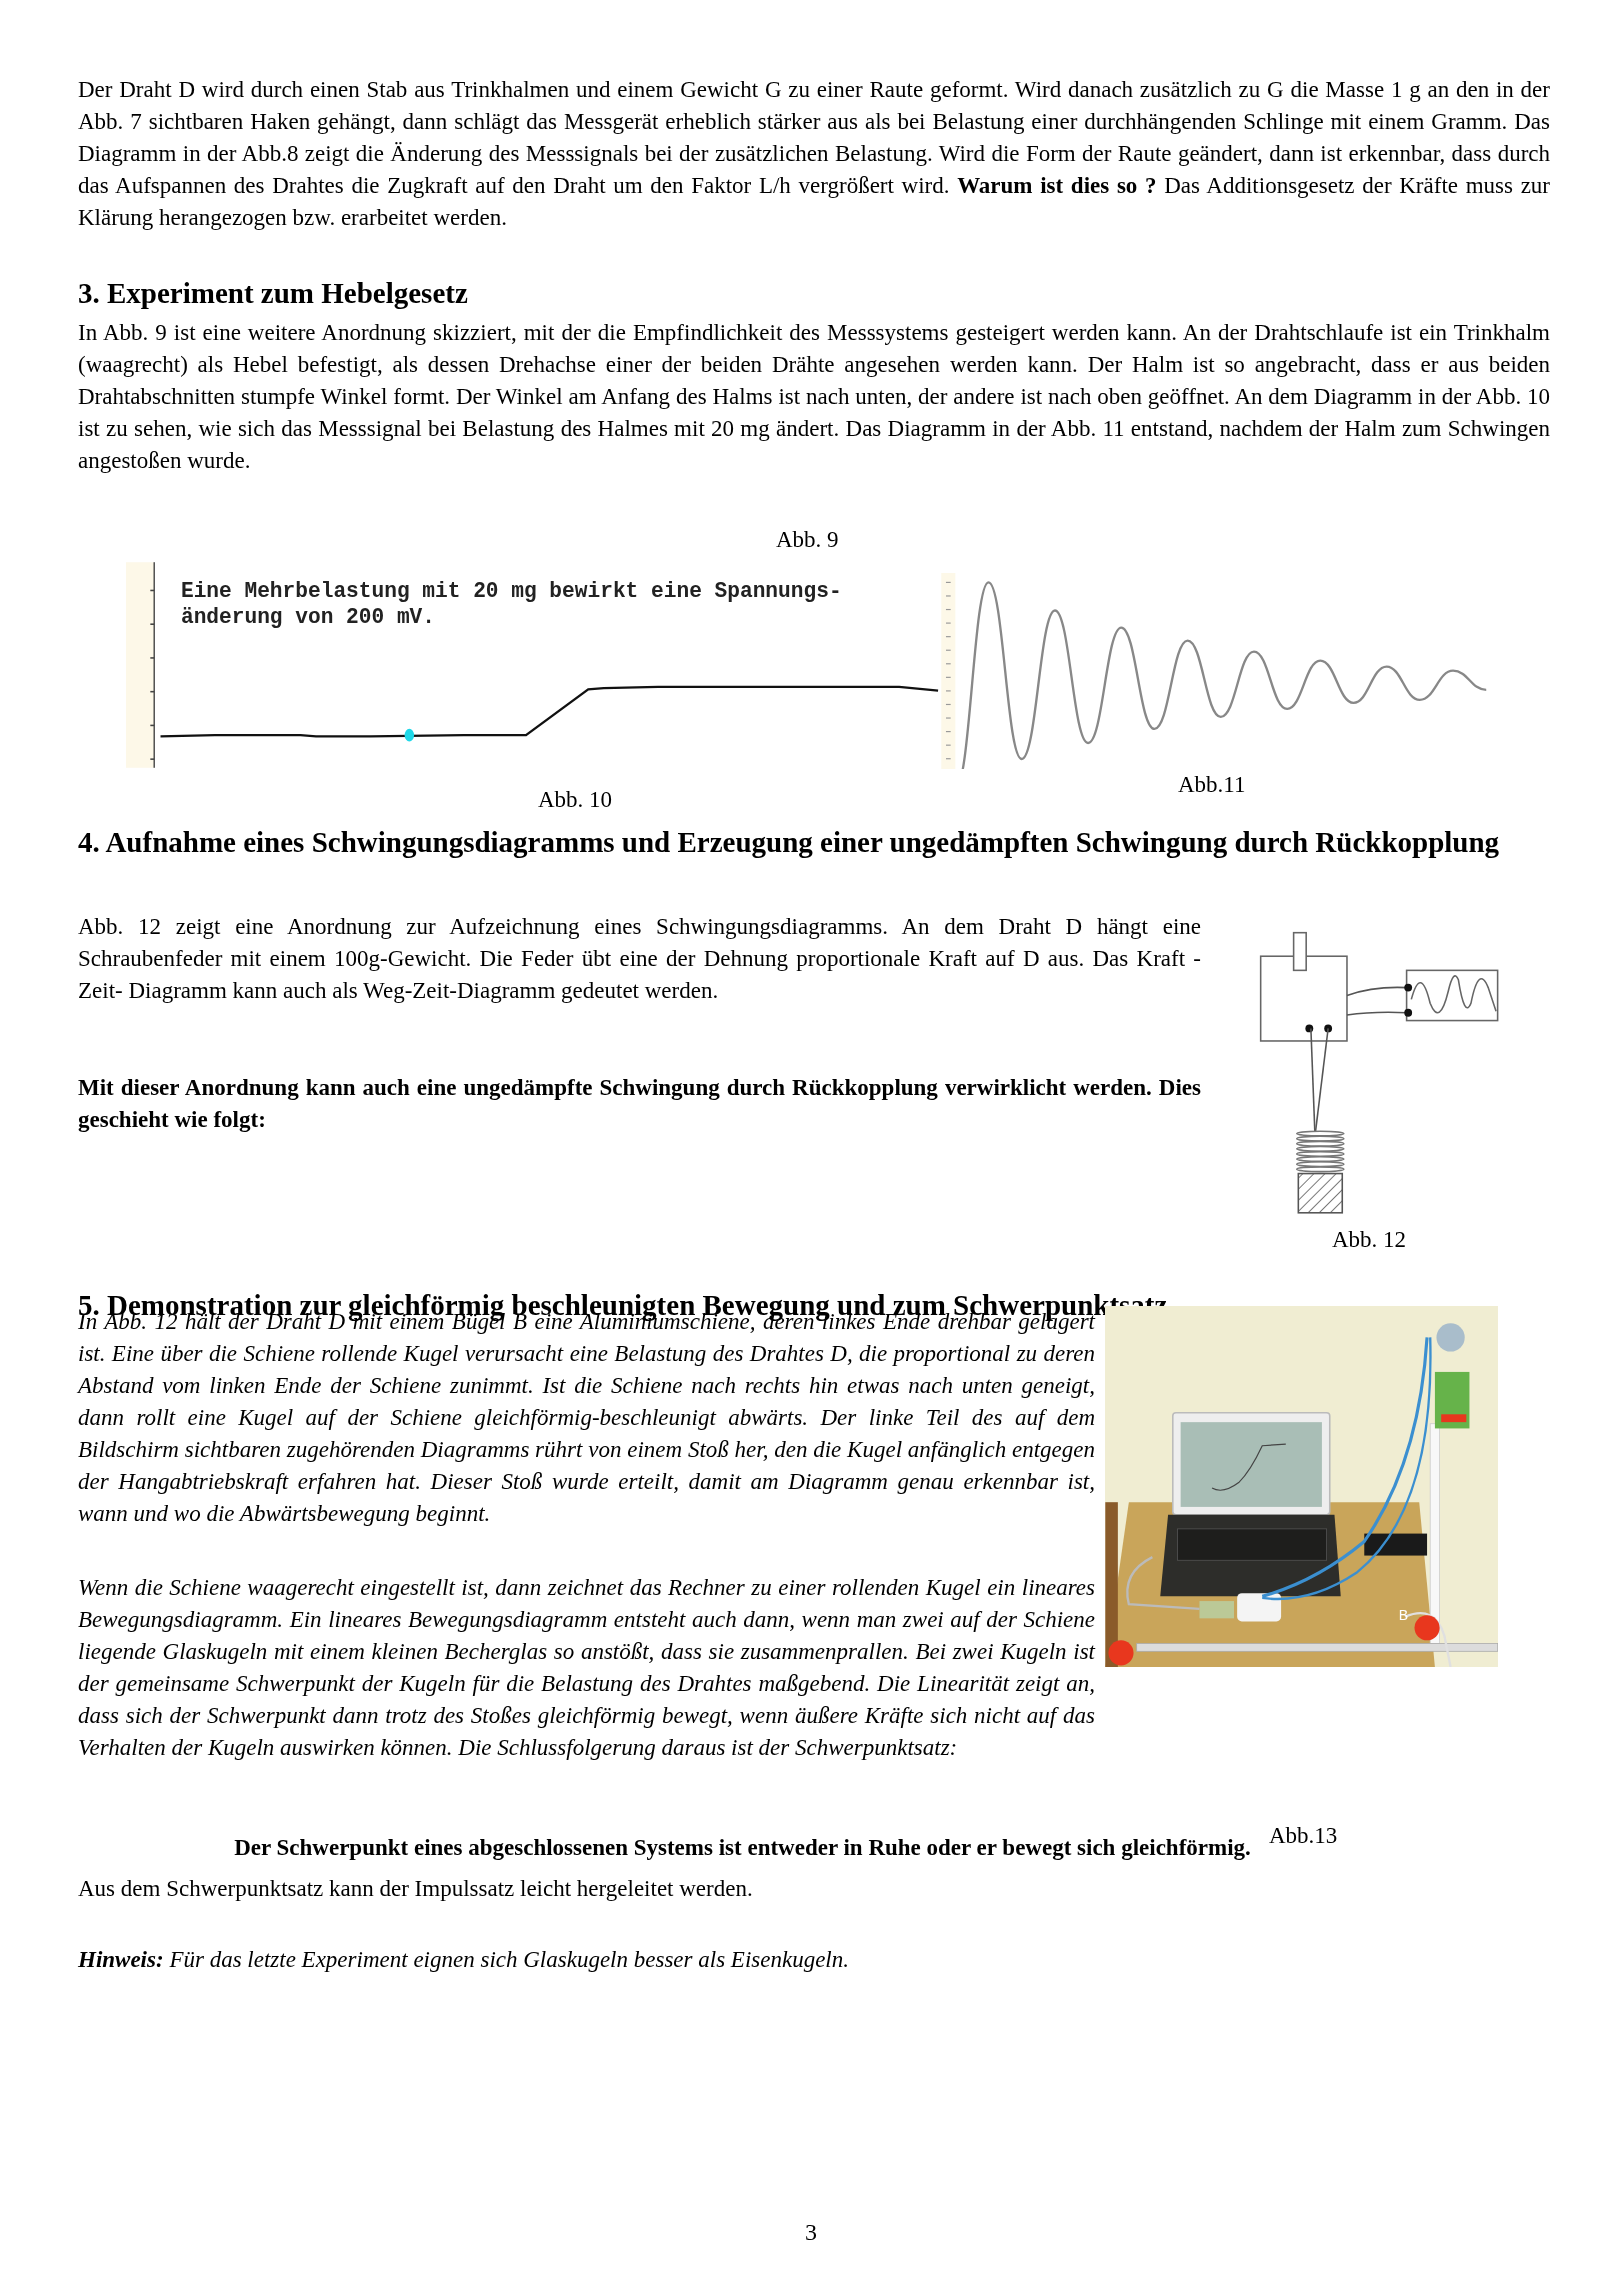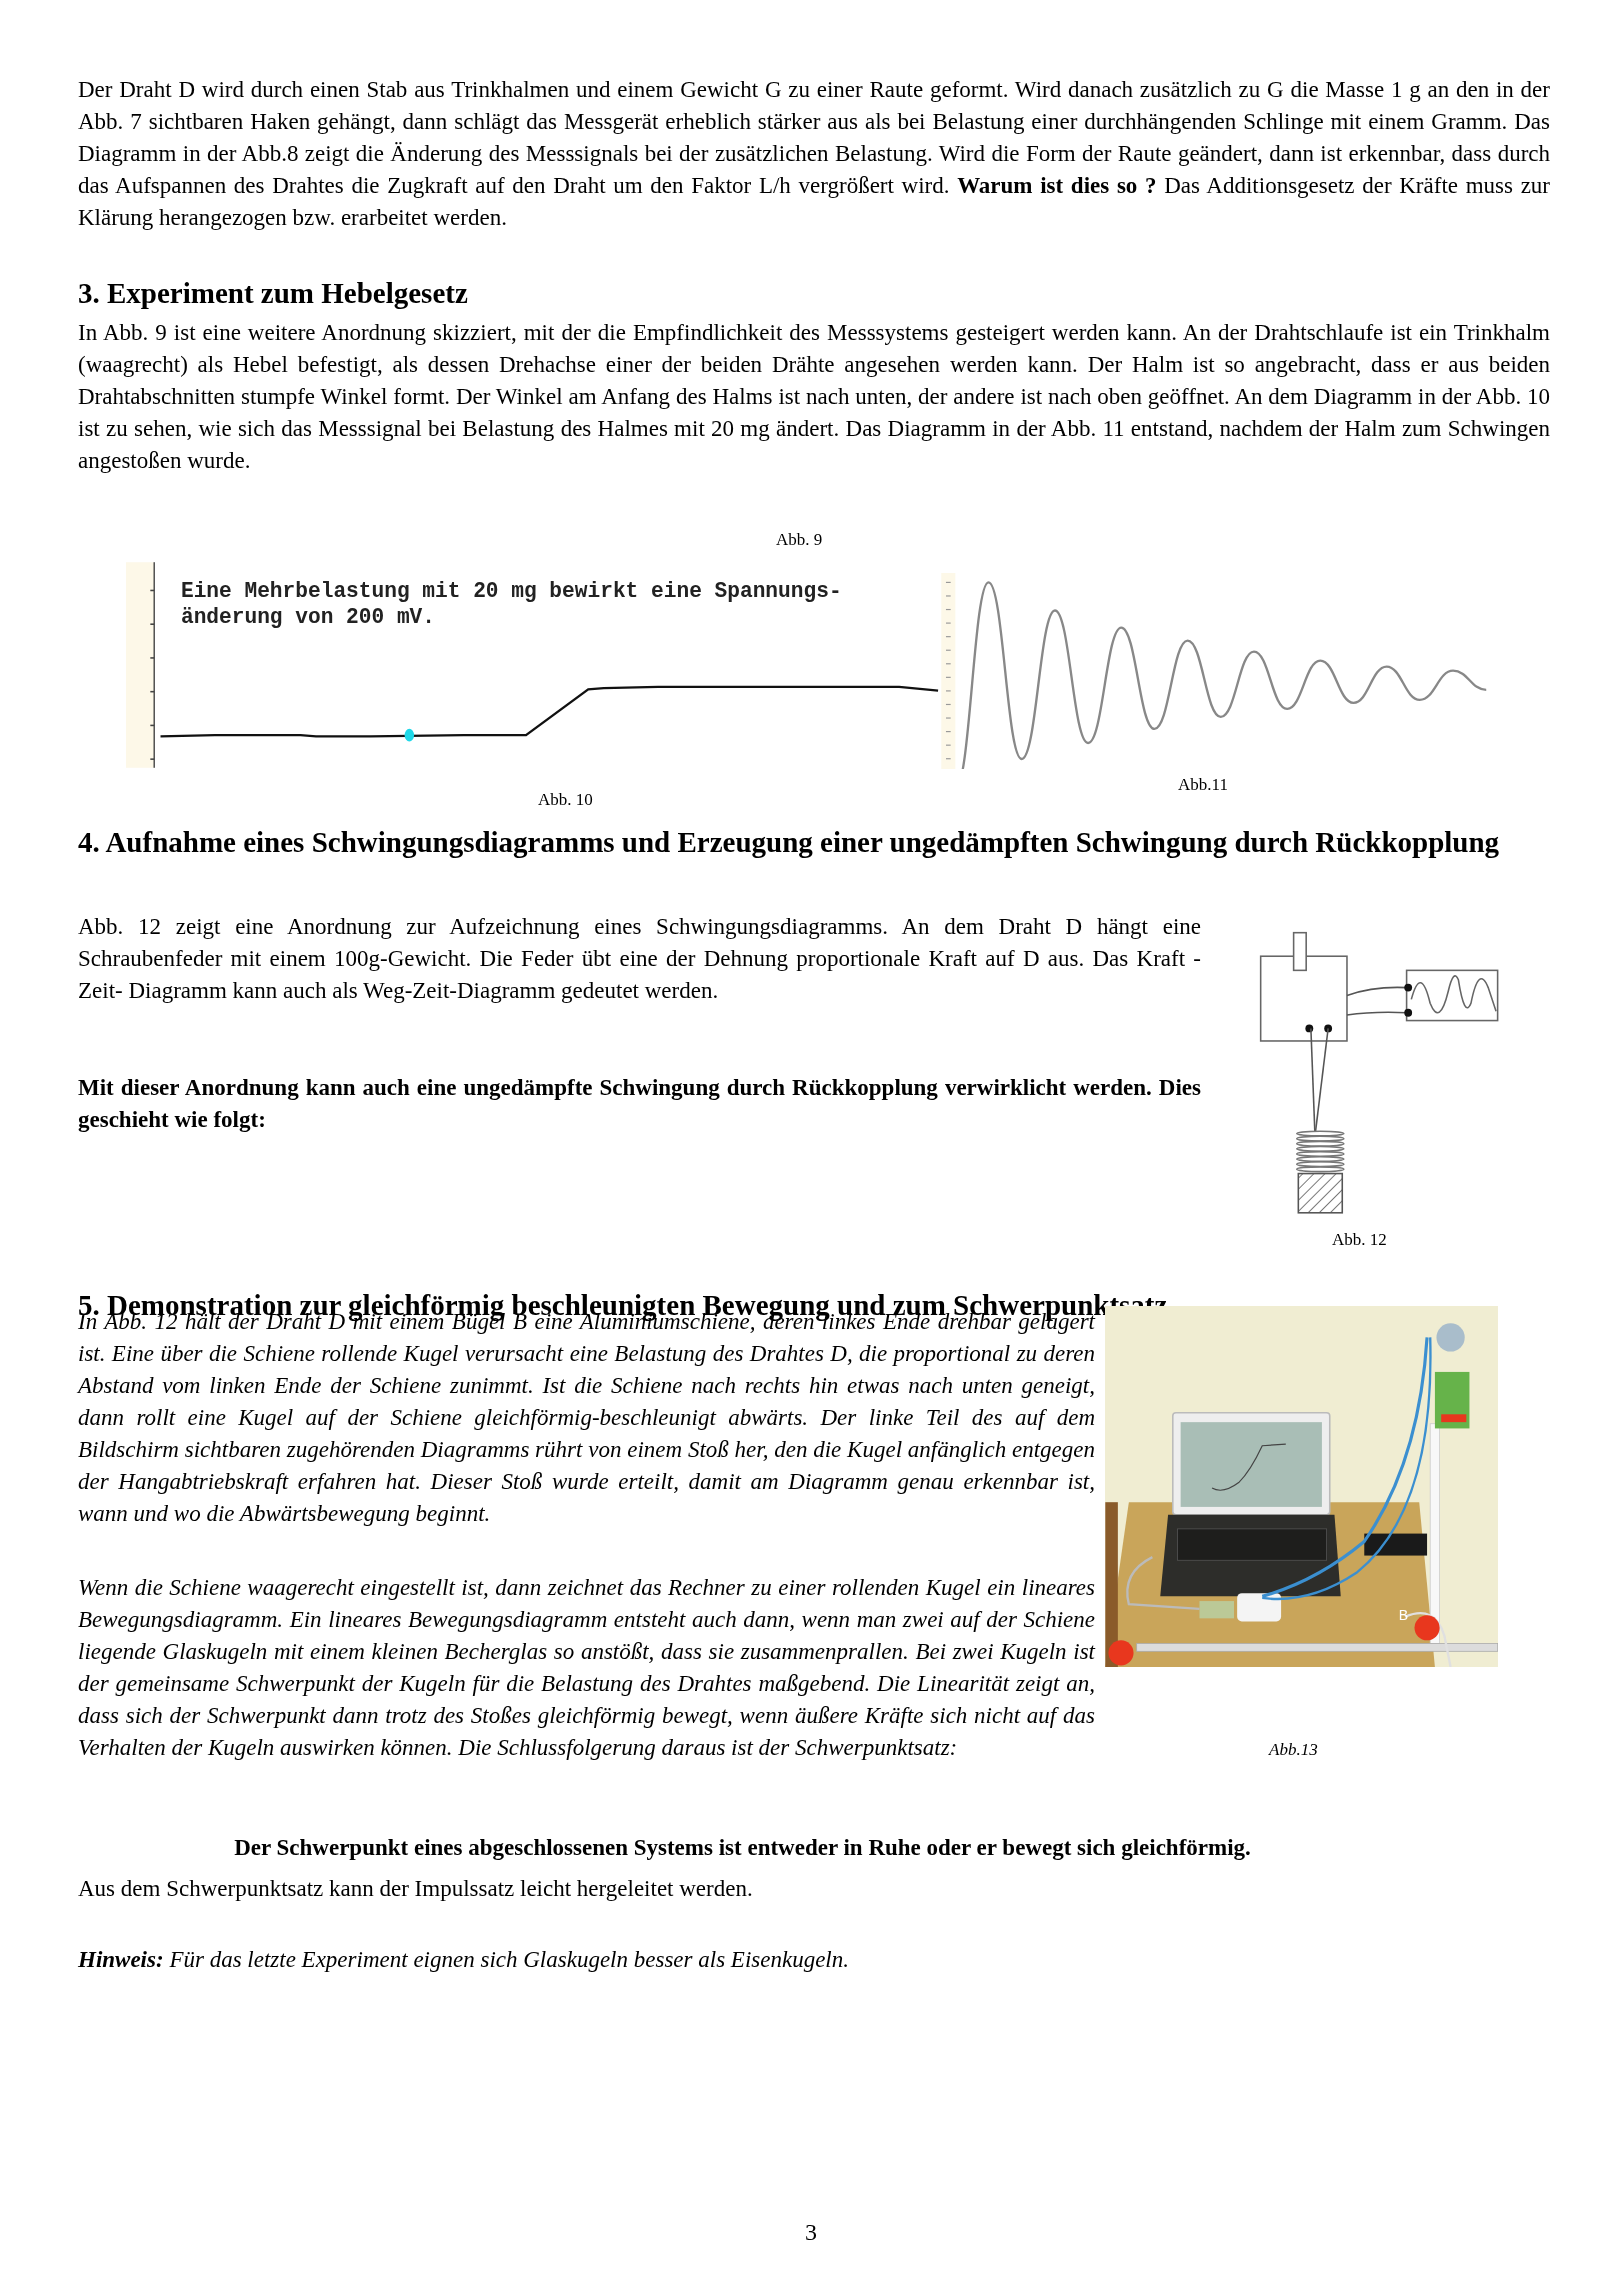--- a/index.html
+++ b/index.html
@@ -11,21 +11,21 @@
     .abs { position: absolute; }
     .para {
       position: absolute; left: 78px; width: 1472px;
       font-size: 23px; line-height: 32px; text-align: justify;
     }
     .para.narrow { width: 1123px; }
     .para.narrow2 { width: 1017px; font-style: italic; }
     .h {
       position: absolute; left: 78px; font-weight: bold; font-size: 29px; line-height: 35px;
     }
-    .cap { position: absolute; font-size: 17px; line-height: 27px; }
+    .cap { position: absolute; font-size: 23px; line-height: 27px; }
     .bold { font-weight: bold; }
     .ital { font-style: italic; }
 
     
     #abb10 { position: absolute; left: 126px; top: 562px; width: 816px; height: 206px; }
     #abb11 { position: absolute; left: 941px; top: 573px; width: 565px; height: 196px; }
     #abb12 { position: absolute; left: 1248px; top: 917px; width: 267px; height: 306px; }
 
     .mono-note {
       font-family: "Liberation Mono", "DejaVu Sans Mono", monospace;
@@ -160,21 +160,21 @@
     <path d="M414 40 Q420 260 320 340 Q260 380 200 372" fill="none" stroke="#3b8fd0" stroke-width="3"></path>
     <path d="M60 320 Q20 340 30 380 L120 386" fill="none" stroke="#bbbbbb" stroke-width="3"></path>
 
     <rect x="40" y="430" width="460" height="10" fill="#dcdcdc" stroke="#aaa"></rect>
     <circle cx="20" cy="442" r="16" fill="#e8371e"></circle>
     <path d="M382 396 Q420 380 432 420 L440 460" fill="none" stroke="#e0e0e0" stroke-width="3"></path>
     <circle cx="410" cy="410" r="16" fill="#e8371e"></circle>
     <text x="374" y="400" font-family="Liberation Sans, sans-serif" font-size="18" fill="#ffffff">B</text>
   </svg>
 </div>
-<div class="cap" style="left:1269px; top:1736px;font-style:italic;">Abb.13</div>
+<div class="cap" style="left:1269px; top:1822px;">Abb.13</div>
 
 <div class="abs bold" style="left:0; width:1587px; top:1832px; text-align:center; font-size:23px; line-height:31px;">
   <span style="margin-left:-102px; display:inline-block;">Der Schwerpunkt eines abgeschlossenen Systems ist entweder in Ruhe oder er bewegt sich gleichförmig.</span>
 </div>
 <div class="para" style="top:1873px;">Aus dem Schwerpunktsatz kann der Impulssatz leicht hergeleitet werden.</div>
 <div class="para ital" style="top:1908px;margin-top:36px;">
   <span class="bold">Hinweis:</span><span> Für das letzte Experiment eignen sich Glaskugeln besser als Eisenkugeln.</span>
 </div>
 
 <div class="abs" style="left:0; width:1622px; top:2219px; text-align:center; font-size:24px;">3</div>

